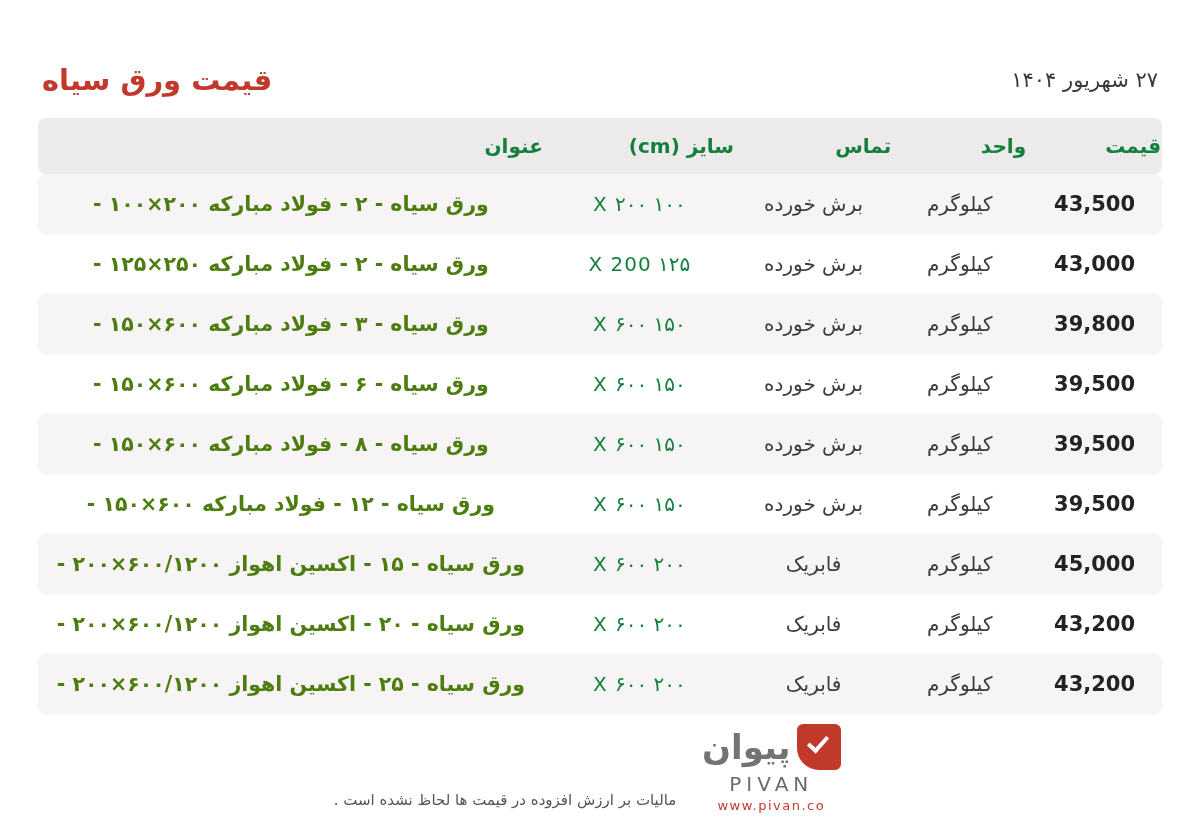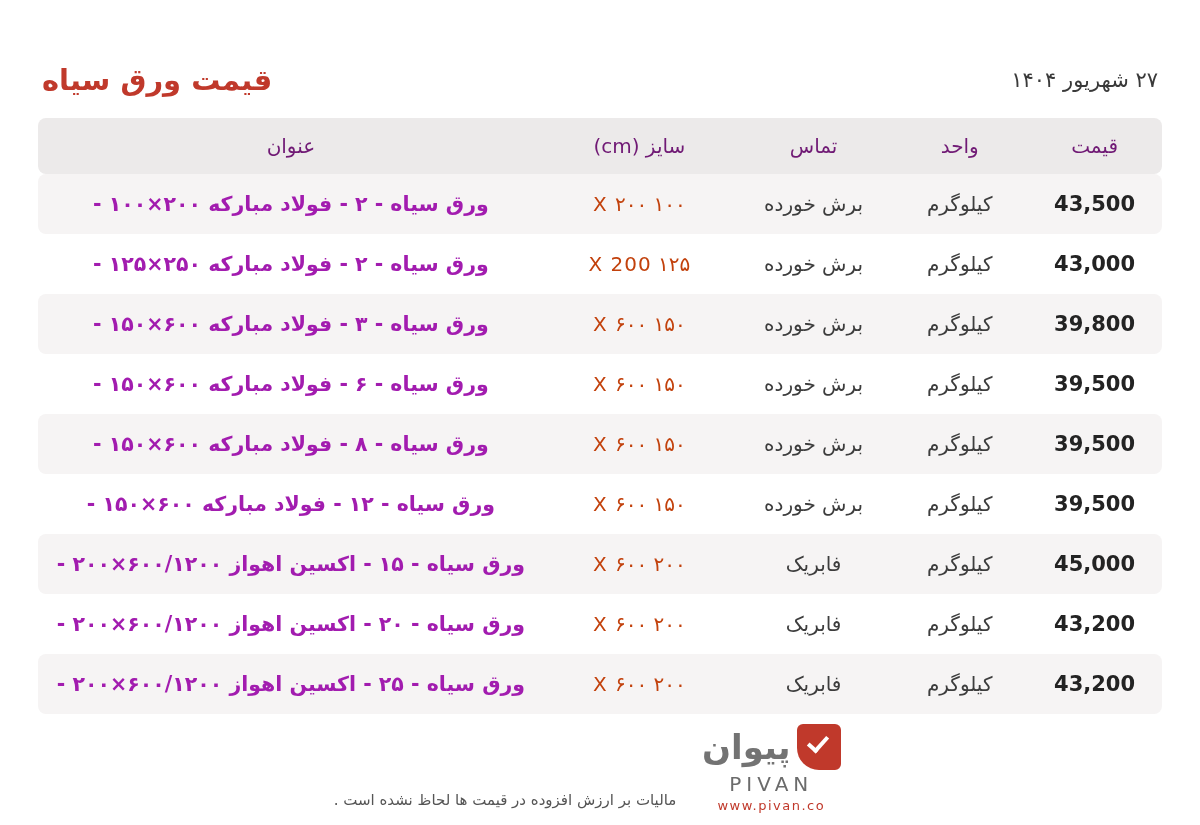--- a/index.html
+++ b/index.html
@@ -50,26 +50,26 @@
   .table-wrap {
     margin-top: 8px;
   }
   table {
     width: 100%;
     border-collapse: collapse;
     table-layout: fixed;
   }
   thead th {
     background: #eceaea;
-    color: #701a75;
+    color: #15803d;
     font-size: 20px;
-    font-weight: normal;
+    font-weight: bold;
     height: 54px;
     vertical-align: middle;
-    text-align: center;
+    text-align: right;
     border: none;
   }
   thead th:first-child {
     border-top-right-radius: 8px;
     border-bottom-right-radius: 8px;
   }
   thead th:last-child {
     border-top-left-radius: 8px;
     border-bottom-left-radius: 8px;
   }
@@ -94,26 +94,26 @@
   }
   td.price {
     font-weight: bold;
     color: #232323;
     font-size: 21px;
   }
   td.unit, td.state {
     color: #3d3d3d;
   }
   td.size {
-    color: #c2410c;
+    color: #15803d;
     letter-spacing: 1px;
   }
   td.title-cell {
     font-weight: bold;
-    color: #a21caf;
+    color: #4d7c0f;
     font-size: 20.5px;
     text-align: center;
   }
   col.c-price  { width: 12%; }
   col.c-unit   { width: 12%; }
   col.c-state  { width: 14%; }
   col.c-size   { width: 17%; }
   col.c-title  { width: 45%; }
 
   

